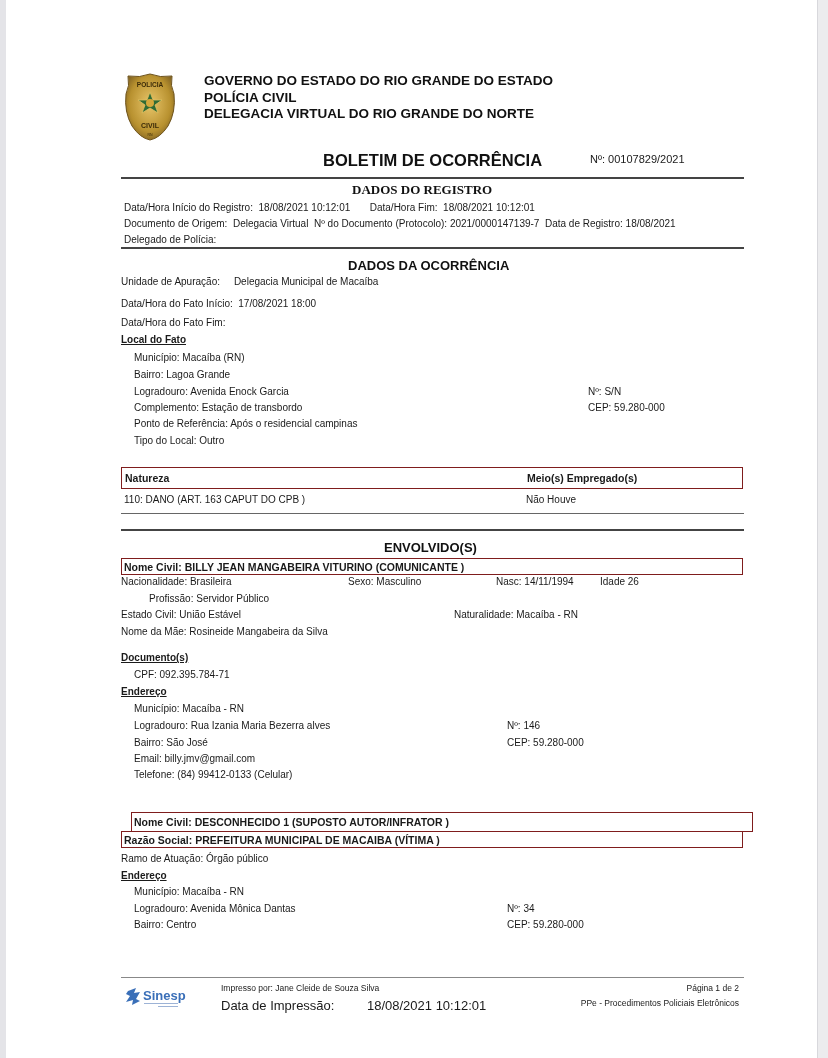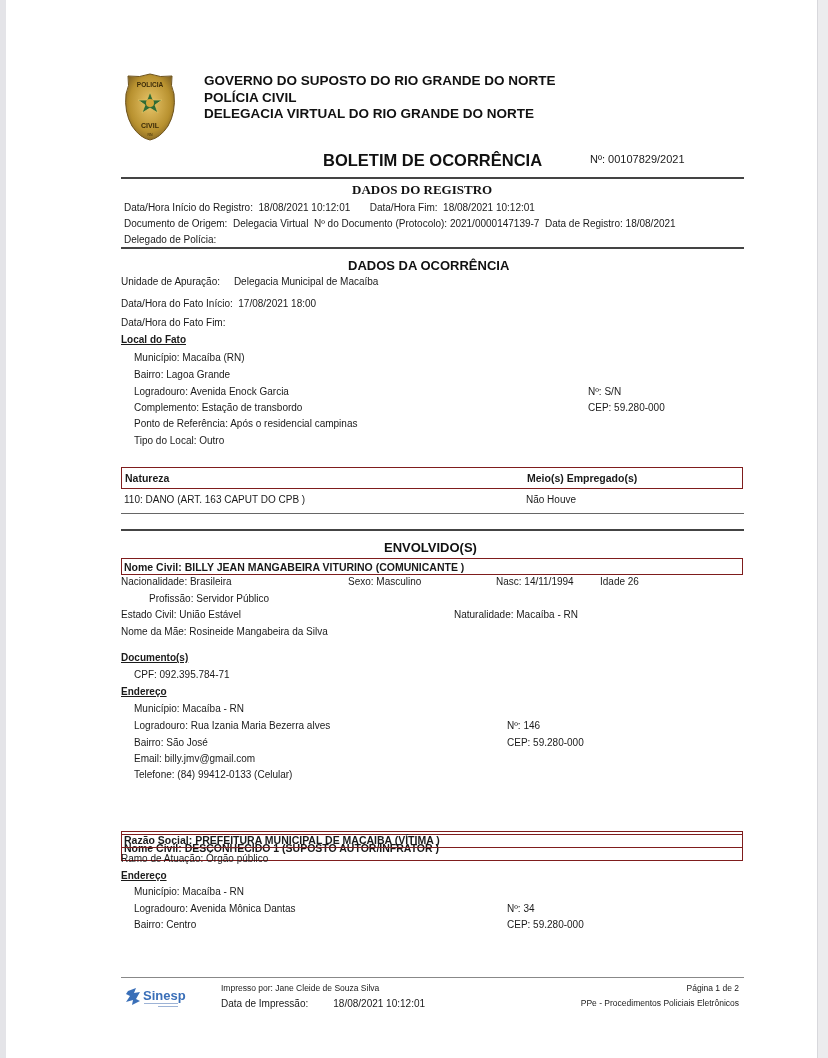--- a/index.html
+++ b/index.html
@@ -38,21 +38,21 @@
     </radialGradient>
   </defs>
   <path d="M26 2 Q36 6 48 4 Q46 14 50 22 Q52 40 44 54 Q36 66 26 68 Q16 66 8 54 Q0 40 2 22 Q6 14 4 4 Q16 6 26 2 Z" fill="url(#gold)" stroke="#6d521a" stroke-width="1"></path>
   <text x="26" y="15" font-size="6.5" font-weight="bold" text-anchor="middle" fill="#3a2a08" font-family="Liberation Sans, sans-serif">POLICIA</text>
   <polygon points="26,20 29,28 38,28 31,33 34,41 26,36 18,41 21,33 14,28 23,28" fill="#2f6b35" stroke="#e0c060" stroke-width="0.8"></polygon>
   <circle cx="26" cy="31" r="4" fill="#d4a83a"></circle>
   <text x="26" y="56" font-size="7" font-weight="bold" text-anchor="middle" fill="#3a2a08" font-family="Liberation Sans, sans-serif">CIVIL</text>
   <text x="26" y="64" font-size="3.5" text-anchor="middle" fill="#3a2a08" font-family="Liberation Sans, sans-serif">RN</text>
 </svg>
 
-<div class="abs hdr" style="left:204px; top:73px;">GOVERNO DO SUPOSTO DO RIO GRANDE DO NORTE</div>
+<div class="abs hdr" style="left:204px; top:73px;">GOVERNO DO ESTADO DO RIO GRANDE DO ESTADO</div>
 <div class="abs hdr" style="left:204px; top:90px;">POLÍCIA CIVIL</div>
 <div class="abs hdr" style="left:204px; top:106px;">DELEGACIA VIRTUAL DO RIO GRANDE DO NORTE</div>
 
 <div class="abs title" style="left:323px; top:151px;">BOLETIM DE OCORRÊNCIA</div>
 <div class="abs" style="left:590px; top:153px; font-size:11px;">Nº: 00107829/2021</div>
 
 <div class="rule" style="top:177px; height:2px;"></div>
 
 <div class="abs sect" style="left:352px; top:182px;font-family:Liberation Serif, serif;">DADOS DO REGISTRO</div>
 <div class="abs t10" style="left:124px; top:202px;">
@@ -109,21 +109,21 @@
 <div class="abs t10" style="left:134px; top:669px;">CPF: 092.395.784-71</div>
 <div class="abs t10 u" style="left:121px; top:686px;">Endereço</div>
 <div class="abs t10" style="left:134px; top:703px;">Município:  Macaíba - RN</div>
 <div class="abs t10" style="left:134px; top:720px;">Logradouro:  Rua Izania Maria Bezerra alves</div>
 <div class="abs t10" style="left:507px; top:720px;">Nº: 146</div>
 <div class="abs t10" style="left:134px; top:737px;">Bairro: São José</div>
 <div class="abs t10" style="left:507px; top:737px;">CEP:  59.280-000</div>
 <div class="abs t10" style="left:134px; top:753px;">Email:  billy.jmv@gmail.com</div>
 <div class="abs t10" style="left:134px; top:769px;">Telefone:  (84) 99412-0133 (Celular)</div>
 
-<div class="box" style="top:834px; height:27px;">
+<div class="box" style="top:812px; height:20px;margin-left:10px;">
   <span style="left:2px;">Nome Civil: DESCONHECIDO 1 (SUPOSTO AUTOR/INFRATOR )</span>
 </div>
 
 <div class="box" style="top:831px; height:17px;">
   <span style="left:2px;">Razão Social: PREFEITURA MUNICIPAL DE MACAIBA (VÍTIMA )</span>
 </div>
 <div class="abs t10" style="left:121px; top:853px;">Ramo de Atuação: Órgão público</div>
 <div class="abs t10 u" style="left:121px; top:870px;">Endereço</div>
 <div class="abs t10" style="left:134px; top:886px;">Município:  Macaíba - RN</div>
 <div class="abs t10" style="left:134px; top:903px;">Logradouro: Avenida Mônica Dantas</div>
@@ -132,17 +132,17 @@
 <div class="abs t10" style="left:507px; top:919px;">CEP:  59.280-000</div>
 
 <div class="rule" style="top:977px; height:1px; background:#888;"></div>
 <svg class="sinesp" viewBox="0 0 80 24">
   <path d="M4 6 L12 3 L10 8 L16 7 L12 14 L16 16 L8 20 L9 15 L2 17 L6 11 L2 9 Z" fill="#3a6fb8"></path>
   <text x="19" y="15" font-size="13" font-weight="bold" fill="#3a6fb8" font-family="Liberation Sans, sans-serif">Sinesp</text>
   <rect x="20" y="18" width="34" height="1" fill="#9db3d6"></rect>
   <rect x="34" y="21" width="20" height="1" fill="#9db3d6"></rect>
 </svg>
 <div class="abs" style="left:221px; top:983px; font-size:8.5px;">Impresso por:  Jane Cleide de Souza Silva</div>
-<div class="abs" style="left:221px; top:998px; font-size:10px;">
+<div class="abs" style="left:221px; top:998px; font-size:13px;">
   <span>Data de Impressão:</span>&nbsp;&nbsp;&nbsp;&nbsp;&nbsp;&nbsp;&nbsp;&nbsp;&nbsp;<span>18/08/2021 10:12:01</span>
 </div>
 <div class="abs" style="right:89px; top:983px; font-size:8.5px;">Página 1 de 2</div>
 <div class="abs" style="right:89px; top:998px; font-size:8.5px;">PPe - Procedimentos Policiais Eletrônicos</div>
 
 </body></html>

